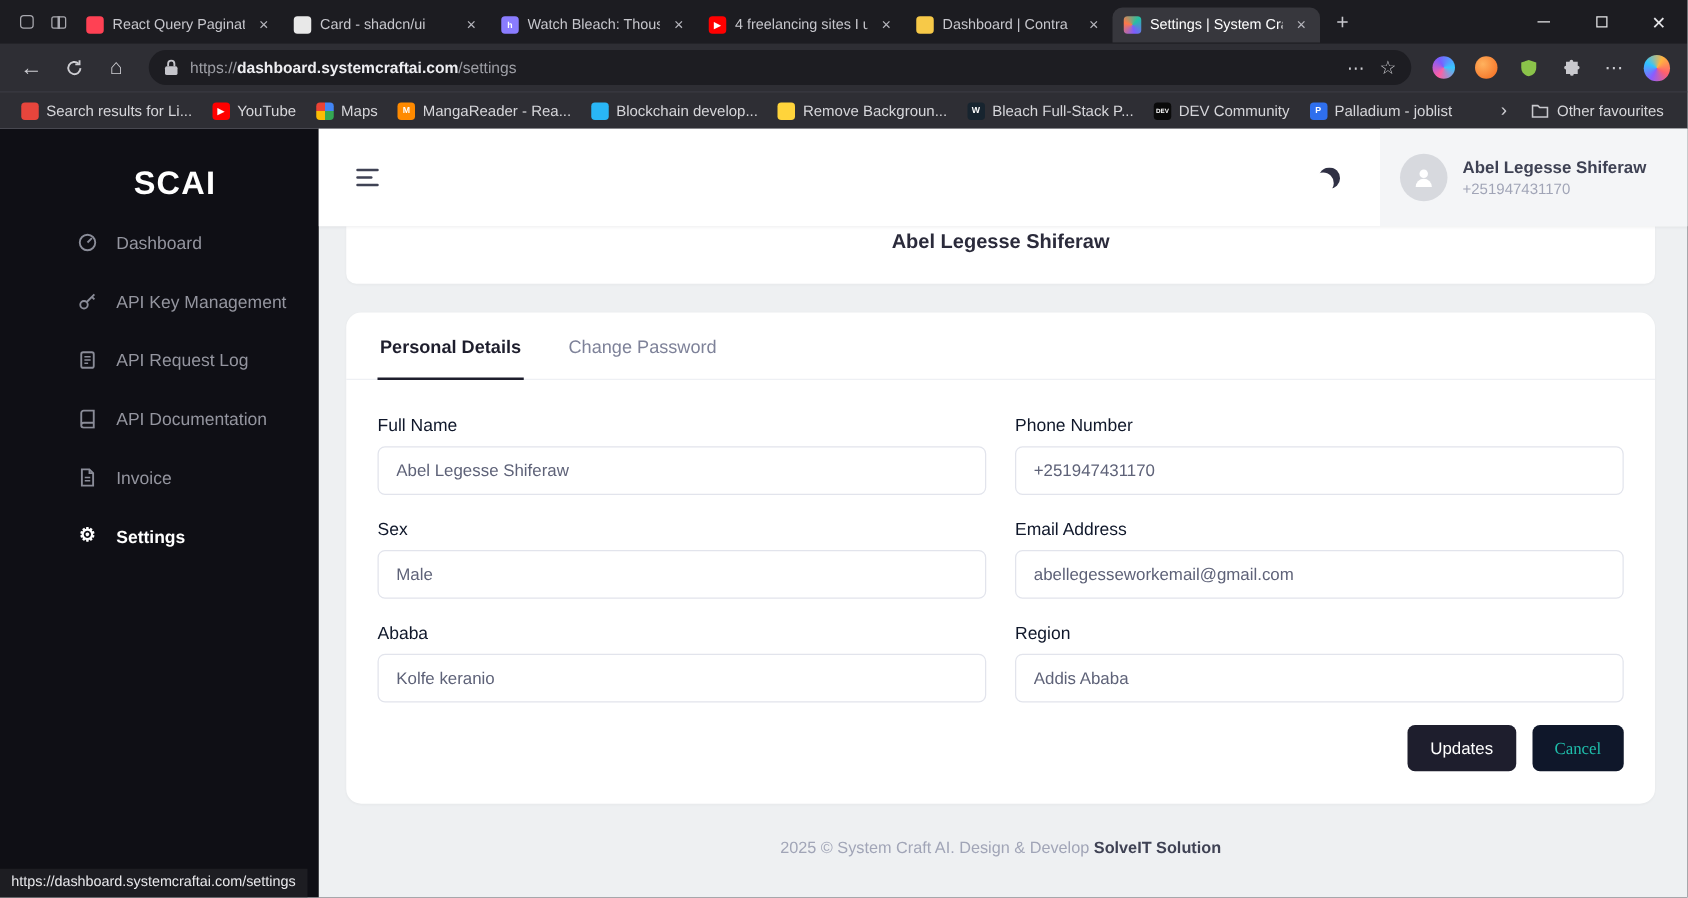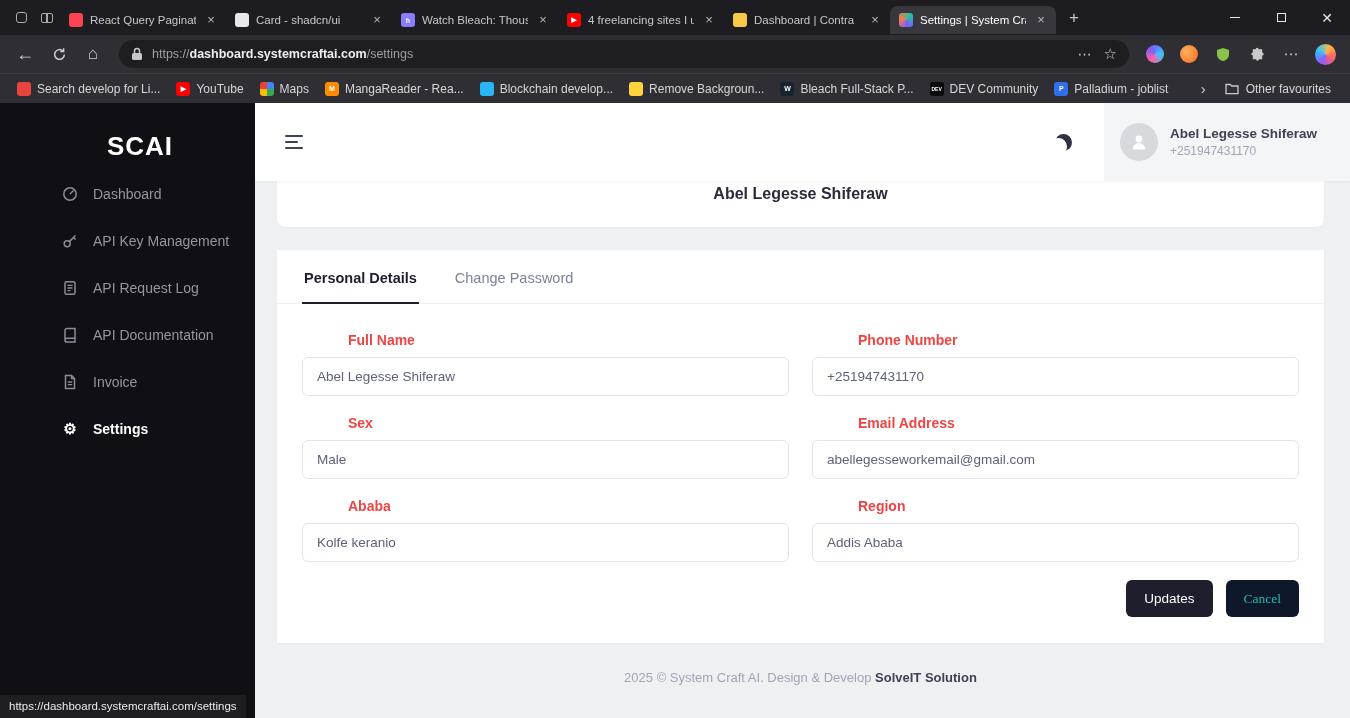--- a/index.html
+++ b/index.html
@@ -58,27 +58,27 @@
   .header-right { margin-left:auto; display:flex; align-items:center; height:100%; }
   .moon-btn { margin-right:26px; width:30px; height:30px; display:flex; align-items:center; justify-content:center; }
   .moon { width:17px; height:17px; border-radius:50%; box-shadow:inset -5px 4px 0 0 #2f3044; }
   .user-panel { width:246px; height:100%; background:#f4f5f7; display:flex; align-items:center; gap:12px; padding-left:16px; }
   .avatar { width:38px; height:38px; border-radius:50%; background:#d7d9de; display:flex; align-items:center; justify-content:center; flex:none; }
   .user-name { font-size:13.5px; color:#3f4254; font-weight:bold; }
   .user-phone { font-size:12px; color:#a1a5b7; margin-top:3px; }
 
   .main { flex:1; padding:0 26px 0 22px; min-height:0; }
   .title-card { background:#fff; border-radius:0 0 8px 8px; height:46px; display:flex; justify-content:center; align-items:flex-start; padding-top:4px; font-size:16px; font-weight:bold; color:#2b2b3b; box-shadow:0 1px 2px rgba(40,40,60,.04); }
-  .form-card { margin-top:23px; background:#fff; border-radius:0; box-shadow:0 1px 2px rgba(40,40,60,.04); }
+  .form-card { margin-top:23px; background:#fff; border-radius:12px; box-shadow:0 1px 2px rgba(40,40,60,.04); }
   .form-tabs { display:flex; gap:34px; padding:0 25px; border-bottom:1px solid #eef0f4; }
   .form-tab { padding:20px 2px 16px; font-size:14.5px; color:#7e8299; cursor:pointer; }
   .form-tab.active { color:#1e1e2d; font-weight:bold; border-bottom:2px solid #1e1e2d; margin-bottom:-1px; }
   .form-body { padding:28px 25px 26px; }
   .grid { display:grid; grid-template-columns:1fr 1fr; column-gap:23px; row-gap:19px; }
-  .field label { display:block; font-size:14px; color:#ef4444; font-weight:bold; margin-bottom:9px;margin-left:46px; }
+  .field label { display:block; font-size:14px; color:#0f172a; font-weight:normal; margin-bottom:9px; }
   .field input { width:100%; height:39px; border:1px solid #e2e4ec; border-radius:6px; padding:0 14px; font-size:13.5px; color:#5e6278; background:#fff; font-family:inherit; outline:none; }
   .actions { display:flex; justify-content:flex-end; gap:13px; margin-top:18px; }
   .btn { height:37px; padding:0 18px; border:none; border-radius:6px; font-size:13.5px; font-family:inherit; cursor:pointer; }
   .btn-update { background:#1e1e2d; color:#fff; }
   .btn-cancel { background:#0f172a; color:#1fbdaa;font-family:Liberation Serif, serif; }
   .page-footer { text-align:center; margin-top:27px; font-size:13px; color:#a1a5b7; }
   .page-footer .brand { color:#3f4254; font-weight:bold; }
 
   .status-tooltip { position:absolute; left:0; bottom:0; background:#1d1d22; color:#e9e9ec; font-size:11.5px; padding:5px 9px 6px; z-index:9; }
 </style>
@@ -177,21 +177,21 @@
   </span>
   <span class="tool-icon" style="font-size:15px;">⋯</span>
   <span class="tool-icon">
       <span class="round-ic grad-profile" style="width:21px;height:21px;"></span>
     </span>
 </div>
 
 <div class="bookmarksbar">
   <span class="bookmark">
     <span class="favicon" style="background: rgb(232, 69, 60);"></span>
-    <span>Search develop for Li...</span>
+    <span>Search results for Li...</span>
   </span>
   <span class="bookmark">
     <span class="favicon" style="background: rgb(255, 0, 0);">▶</span>
     <span>YouTube</span>
   </span>
   <span class="bookmark">
     <span class="favicon" style="background: conic-gradient(rgb(66, 133, 244) 0deg, rgb(66, 133, 244) 25%, rgb(52, 168, 83) 0deg, rgb(52, 168, 83) 50%, rgb(251, 188, 5) 0deg, rgb(251, 188, 5) 75%, rgb(234, 67, 53) 0deg);"></span>
     <span>Maps</span>
   </span>
   <span class="bookmark">

